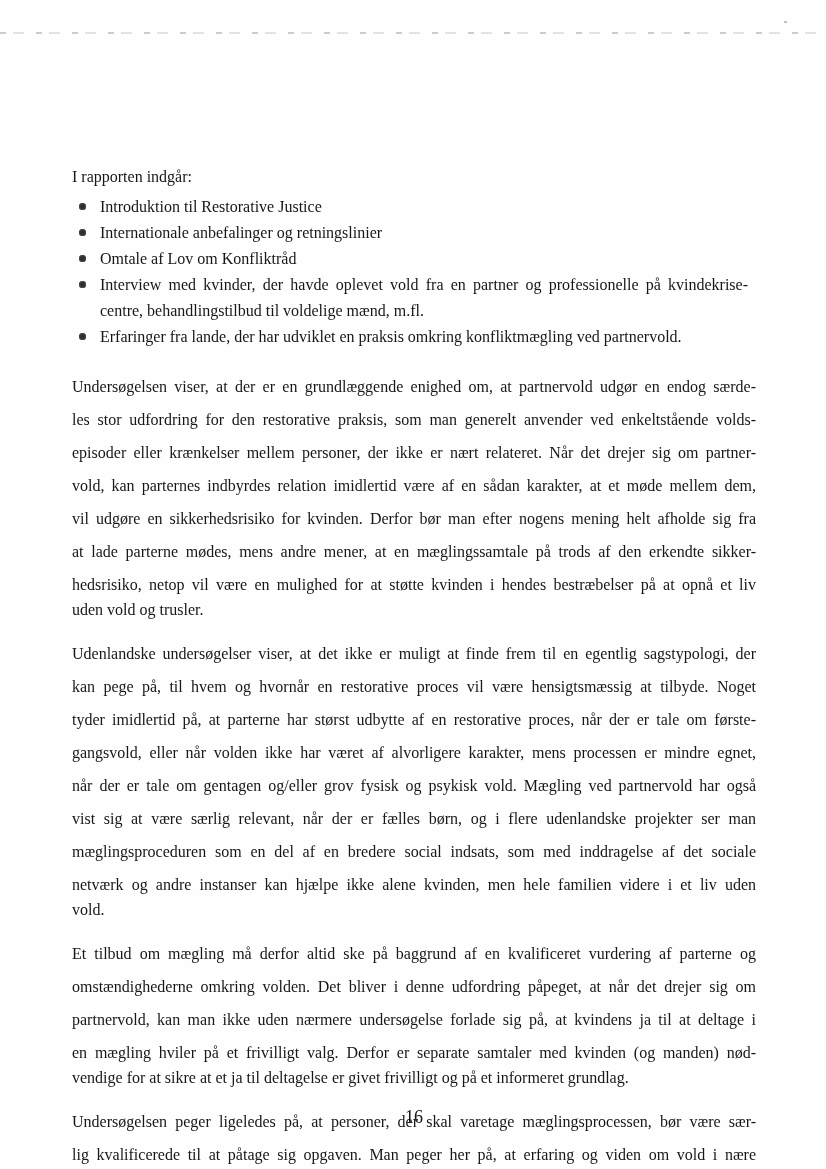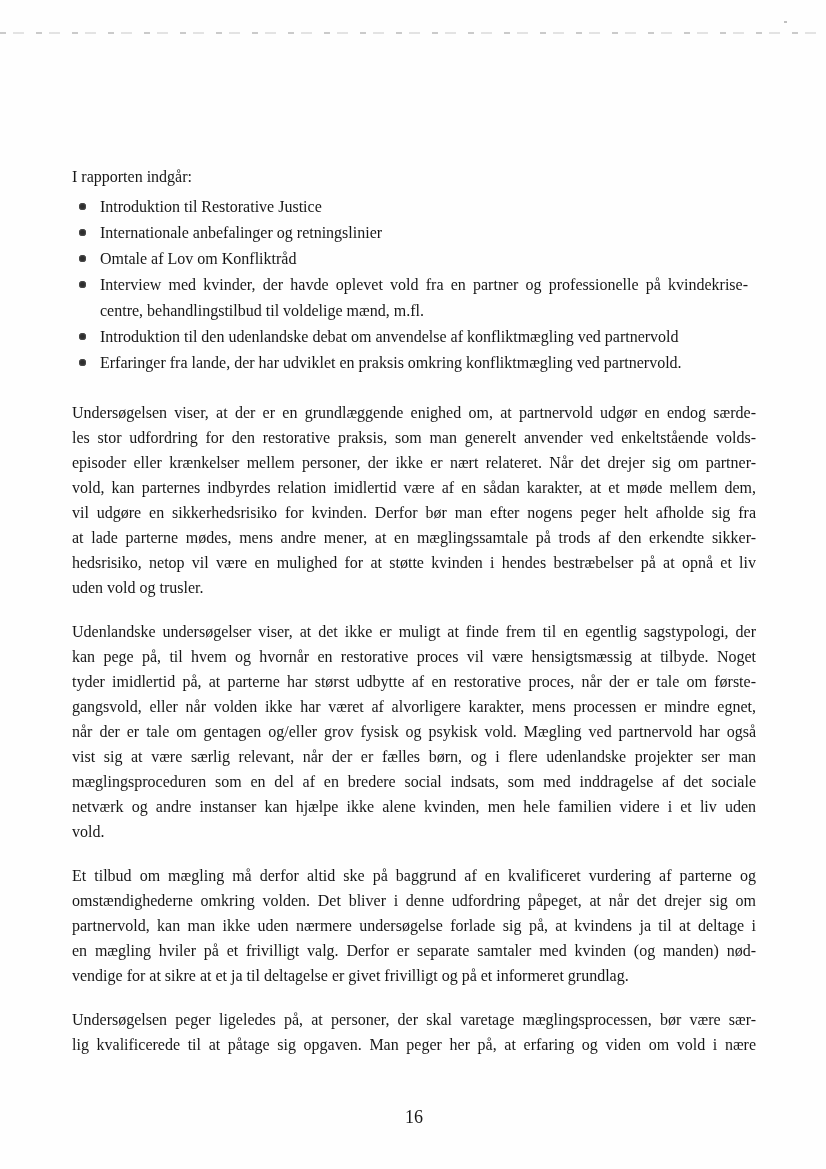--- a/index.html
+++ b/index.html
@@ -71,20 +71,21 @@
   }
   .para {
     margin: 0 0 19px 0;
   }
   .pline {
     line-height: 25px;
     text-align: justify;
   }
   .pline.stretch {
     text-align-last: justify;
+    margin-top: 8px;
   }
   .lline {
     line-height: 26px;
     text-align: justify;
   }
   .lline.stretch {
     text-align-last: justify;
   }
   .page-number {
     position: absolute;
@@ -121,34 +122,30 @@
         <span class="bullet"></span>
         <div class="lline">Omtale af Lov om Konfliktråd</div>
       </li>
       <li>
         <span class="bullet"></span>
         <div class="lline stretch">Interview med kvinder, der havde oplevet vold fra en partner og professionelle på kvindekrise-</div>
         <div class="lline">centre, behandlingstilbud til voldelige mænd, m.fl.</div>
       </li>
       <li>
         <span class="bullet"></span>
-        <div class="lline">Introduktion til den udenlandske debat om anvendelse af konfliktmægling ved partnervold</div>
-      </li>
-      <li>
-        <span class="bullet"></span>
         <div class="lline">Erfaringer fra lande, der har udviklet en praksis omkring konfliktmægling ved partnervold.</div>
       </li>
     </ul>
 
     <div class="para">
       <div class="pline stretch">Undersøgelsen viser, at der er en grundlæggende enighed om, at partnervold udgør en endog særde-</div>
       <div class="pline stretch">les stor udfordring for den restorative praksis, som man generelt anvender ved enkeltstående volds-</div>
       <div class="pline stretch">episoder eller krænkelser mellem personer, der ikke er nært relateret. Når det drejer sig om partner-</div>
       <div class="pline stretch">vold, kan parternes indbyrdes relation imidlertid være af en sådan karakter, at et møde mellem dem,</div>
-      <div class="pline stretch">vil udgøre en sikkerhedsrisiko for kvinden. Derfor bør man efter nogens peger helt afholde sig fra</div>
+      <div class="pline stretch">vil udgøre en sikkerhedsrisiko for kvinden. Derfor bør man efter nogens mening helt afholde sig fra</div>
       <div class="pline stretch">at lade parterne mødes, mens andre mener, at en mæglingssamtale på trods af den erkendte sikker-</div>
       <div class="pline stretch">hedsrisiko, netop vil være en mulighed for at støtte kvinden i hendes bestræbelser på at opnå et liv</div>
       <div class="pline">uden vold og trusler.</div>
     </div>
 
     <div class="para">
       <div class="pline stretch">Udenlandske undersøgelser viser, at det ikke er muligt at finde frem til en egentlig sagstypologi, der</div>
       <div class="pline stretch">kan pege på, til hvem og hvornår en restorative proces vil være hensigtsmæssig at tilbyde. Noget</div>
       <div class="pline stretch">tyder imidlertid på, at parterne har størst udbytte af en restorative proces, når der er tale om første-</div>
       <div class="pline stretch">gangsvold, eller når volden ikke har været af alvorligere karakter, mens processen er mindre egnet,</div>

